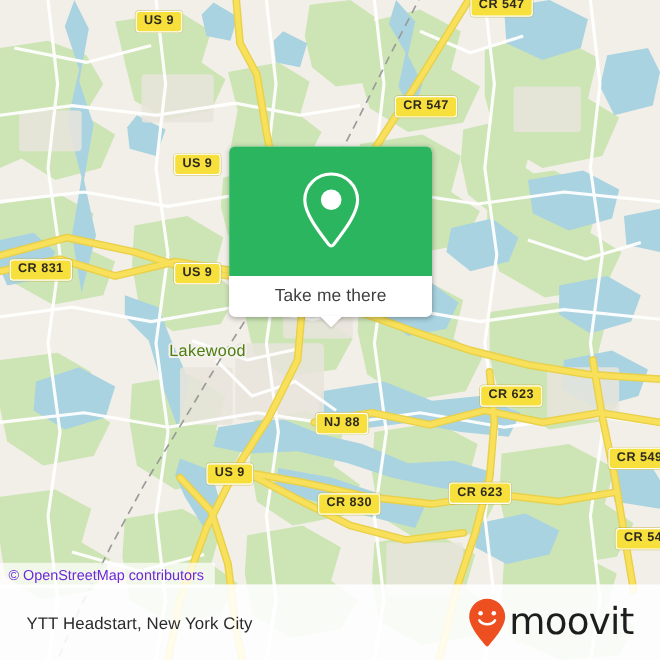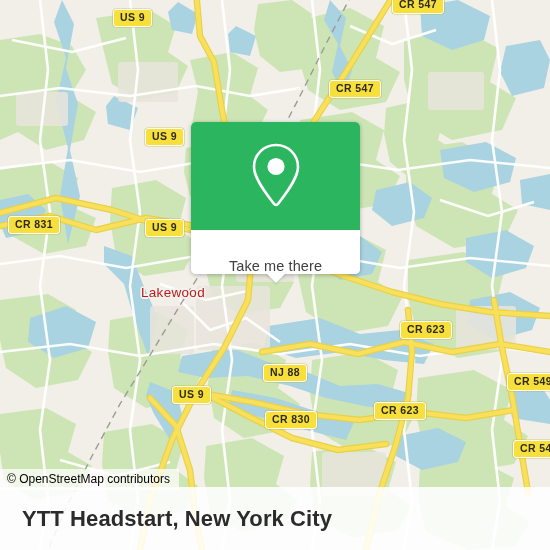--- a/index.html
+++ b/index.html
@@ -39,21 +39,21 @@
     padding: 1px 6px 2px 6px;
     line-height: 13px;
     white-space: nowrap;
     box-shadow: 0 0 0 0.6px rgba(190,170,40,.55);
     font-family: "Liberation Sans", sans-serif;
   }
 
   
   .place-label {
     position: absolute;
-    color: #b91c1c;
+    color: #4d7c0f;
     font-size: 13.5px;
     letter-spacing: .3px;
     white-space: nowrap;
     text-shadow:
       1.6px 0 #f4f2ee, -1.6px 0 #f4f2ee, 0 1.6px #f4f2ee, 0 -1.6px #f4f2ee,
       1.2px 1.2px #f4f2ee, -1.2px 1.2px #f4f2ee, 1.2px -1.2px #f4f2ee, -1.2px -1.2px #f4f2ee;
   }
 
   
   #callout {
@@ -68,25 +68,25 @@
   }
   #callout-top {
     height: 108px;
     background: #2cb55f;
     border-radius: 5px 5px 0 0;
     display: flex;
     align-items: center;
     justify-content: center;
   }
   #callout-bottom {
-    height: 44px;
+    height: 34px;
     background: #ffffff;
     border-radius: 0 0 5px 5px;
     display: flex;
-    align-items: flex-end;
+    align-items: center;
     justify-content: center;
   }
   #callout-label {
     color: #3f3f3f;
     font-size: 14.5px;
     letter-spacing: .1px;
   }
   #callout-tail {
     position: absolute;
     left: 50%;
@@ -98,21 +98,21 @@
     border-top: 10px solid #ffffff;
     filter: drop-shadow(0 1px 1px rgba(0,0,0,.18));
   }
 
   
   #attribution {
     position: absolute;
     left: 0;
     top: 469px;
     background: rgba(255,255,255,0.72);
-    color: #000000;
+    color: #6d28d9;
     font-size: 12px;
     line-height: 18px;
     padding: 1px 9px 2px 7px;
     white-space: nowrap;
   }
 
   
   #bottom-bar {
     position: absolute;
     left: 0;
@@ -121,24 +121,23 @@
     height: 63px;
     background: rgba(255,255,255,0.88);
     display: flex;
     align-items: center;
     justify-content: space-between;
     padding: 0 22px 0 22px;
     box-sizing: border-box;
   }
   #place-title {
     color: #2b2b2b;
-    font-size: 22px;
+    font-size: 14px;
     letter-spacing: .1px;
     white-space: nowrap;
-    font-weight: bold;
   }
   #moovit-logo {
     display: flex;
     align-items: center;
     gap: 2px;
   }
   #moovit-word {
     color: #1d1d1d;
     font-size: 31px;
     font-weight: normal;
@@ -280,21 +279,21 @@
     </svg>
 
     <div id="shields">
         <div class="shield" style="left: 113px; top: 9px;">US 9</div>
         <div class="shield" style="left: 392px; top: -4px;">CR 547</div>
         <div class="shield" style="left: 329px; top: 80px;">CR 547</div>
         <div class="shield" style="left: 145px; top: 128px;">US 9</div>
         <div class="shield" style="left: 8px; top: 216px;">CR 831</div>
         <div class="shield" style="left: 145px; top: 219px;">US 9</div>
         <div class="shield" style="left: 400px; top: 321px;">CR 623</div>
-        <div class="shield" style="left: 263px; top: 364px;">NJ 88</div>
+        <div class="shield" style="left: 263px; top: 344px;">NJ 88</div>
         <div class="shield" style="left: 507px; top: 373px;">CR 549</div>
         <div class="shield" style="left: 172px; top: 386px;">US 9</div>
         <div class="shield" style="left: 374px; top: 402px;">CR 623</div>
         <div class="shield" style="left: 265px; top: 411px;">CR 830</div>
         <div class="shield" style="left: 513px; top: 440px;">CR 549</div>
       </div>
 
     <div class="place-label" style="left:141px; top:285px;">Lakewood</div>
   </div>
 
@@ -309,15 +308,24 @@
       <span id="callout-label">Take me there</span>
     </div>
     <div id="callout-tail"></div>
   </div>
 
   <div id="attribution">© OpenStreetMap contributors</div>
 
   <div id="bottom-bar">
     <span id="place-title">YTT Headstart, New York City</span>
 
+    <div id="moovit-logo">
+      <svg width="32" height="42" viewBox="0 0 32 42">
+        <path d="M16 1 C7.7 1 1 7.7 1 16 C1 25 12 36.5 14.8 40.1 C15.4 40.9 16.6 40.9 17.2 40.1 C20 36.5 31 25 31 16 C31 7.7 24.3 1 16 1 Z" fill="#ee4f20"></path>
+        <circle cx="10.5" cy="13" r="1.9" fill="#ffffff"></circle>
+        <circle cx="21.5" cy="13" r="1.9" fill="#ffffff"></circle>
+        <path d="M9.5 19 C11.8 23.2 20.2 23.2 22.5 19" fill="none" stroke="#ffffff" stroke-width="2.1" stroke-linecap="round"></path>
+      </svg>
+      <span id="moovit-word">moovit</span>
+    </div>
   </div>
 
 </div>
 
 </body></html>

